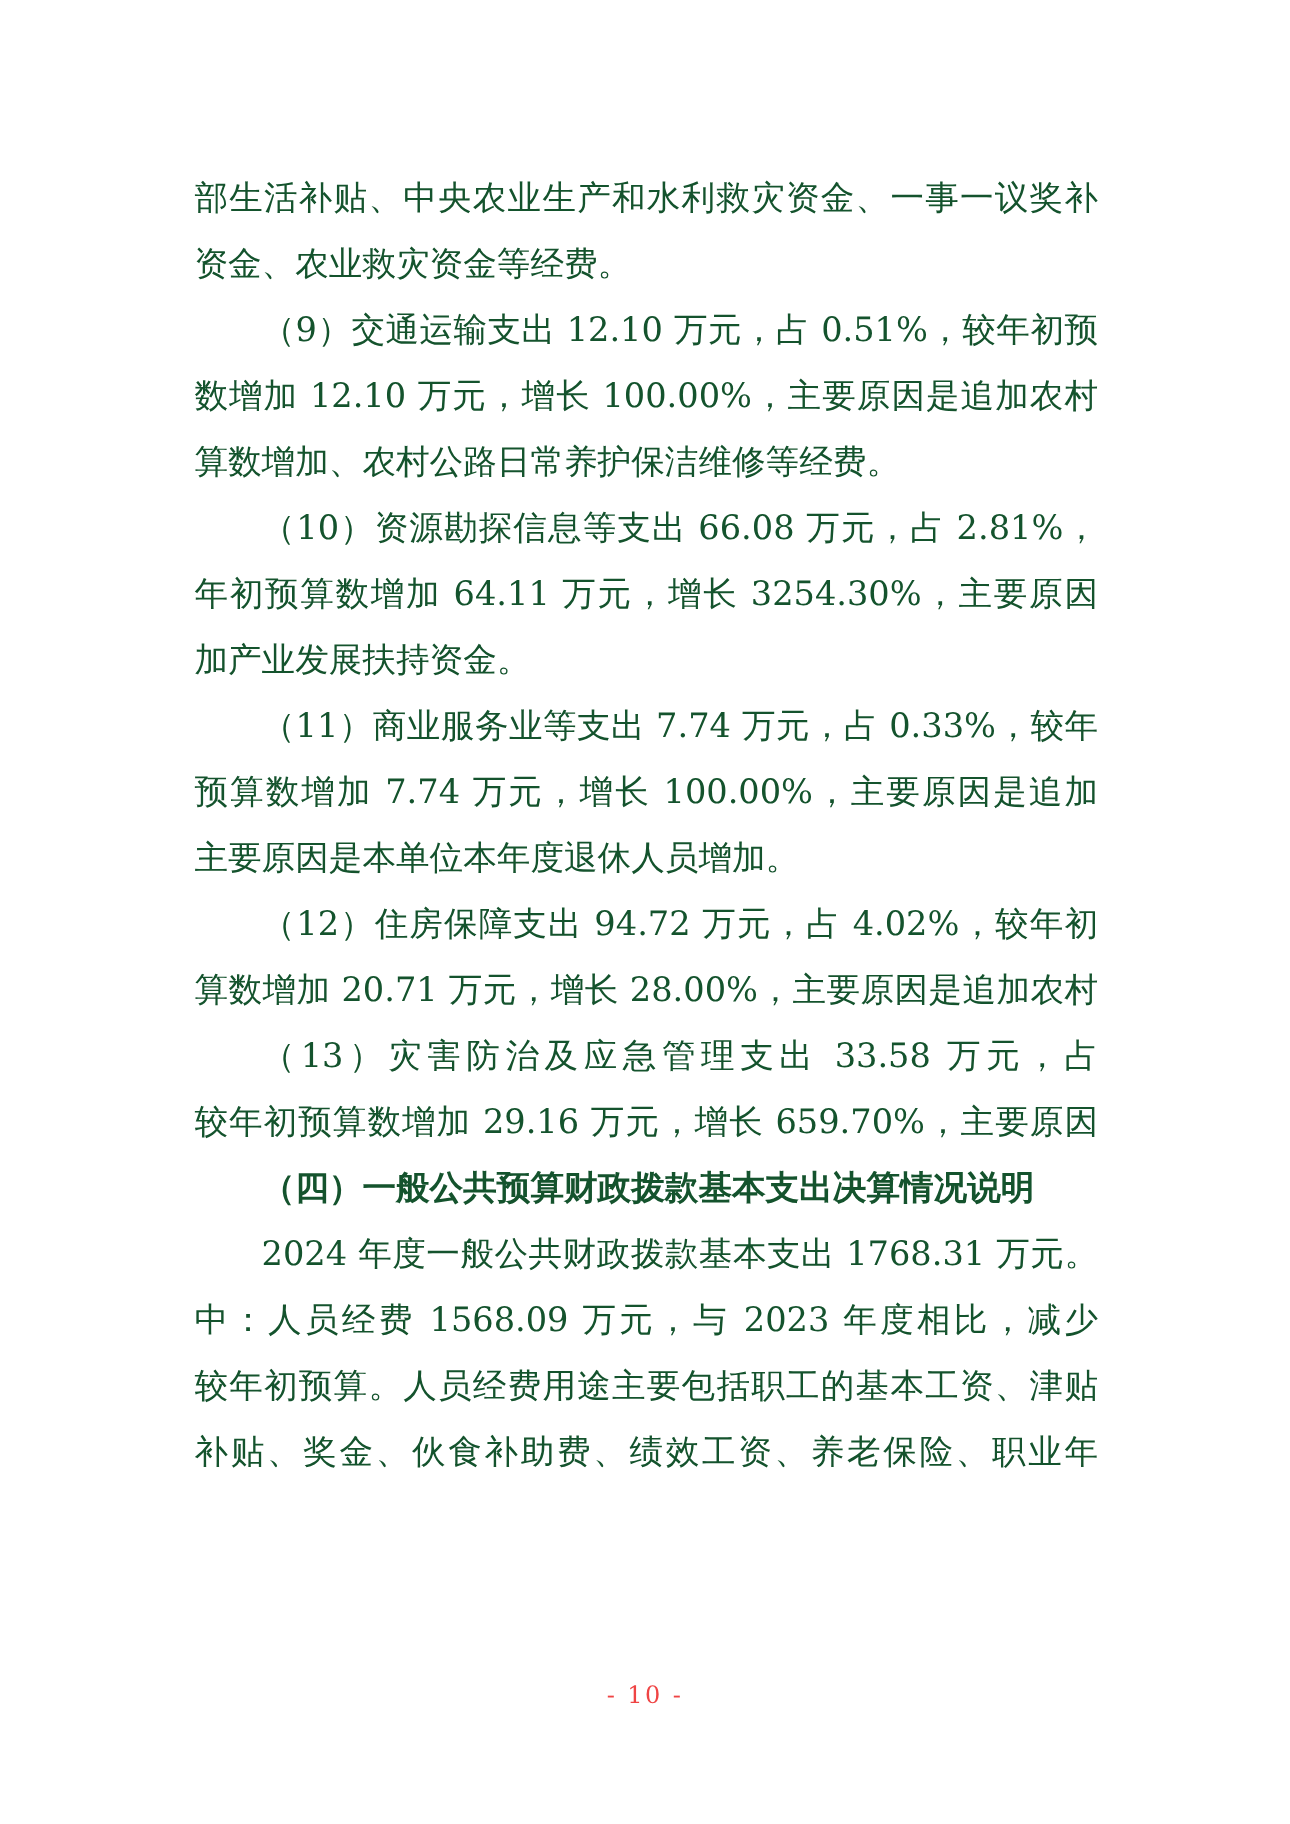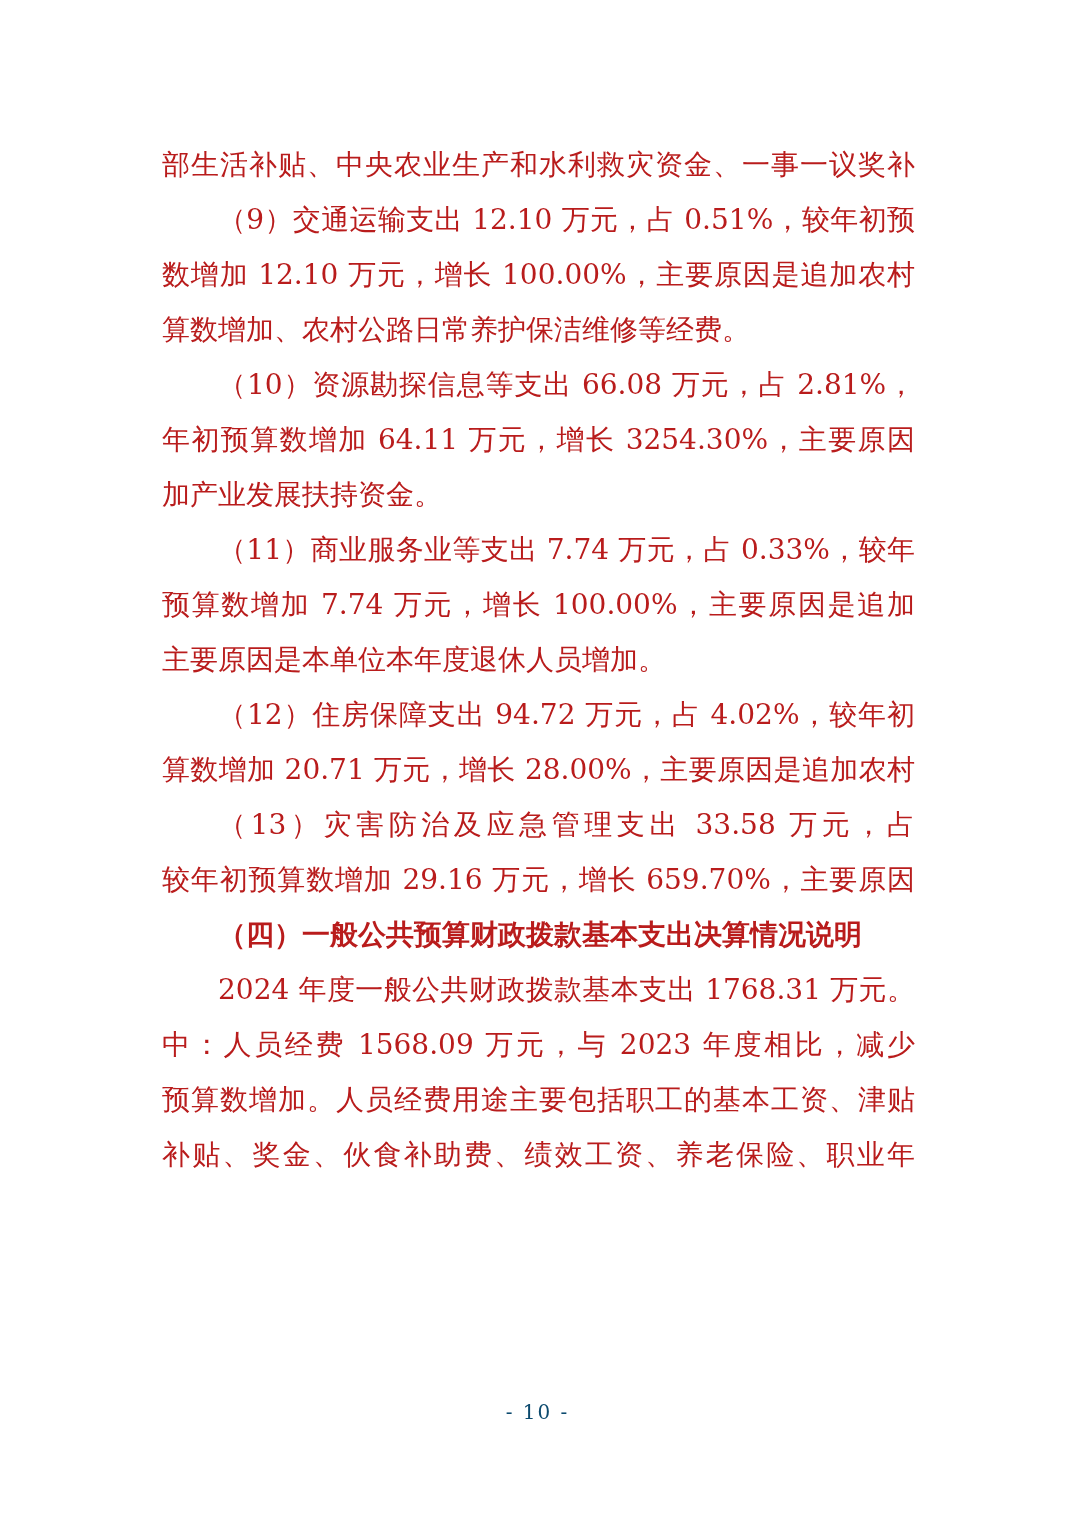--- a/index.html
+++ b/index.html
@@ -19,21 +19,21 @@
     left: 162px;
     top: 137px;
     width: 753px;
   }
   .doc-line {
     font-size: 28px;
     line-height: 55px;
     height: 55px;
     overflow: hidden;
     text-align: left;
-    color: #b91c1c;
+    color: #14532d;
   }
   
   .doc-line.justify-full {
     text-align: justify;
     text-align-last: justify;
   }
   
   .doc-line.indent {
     text-indent: 2em;
   }
@@ -46,31 +46,32 @@
     position: absolute;
     left: 0;
     top: 1398px;
     width: 1075px;
     text-align: center;
   }
   .page-number {
     font-size: 20px;
     line-height: 28px;
     letter-spacing: 2px;
-    color: #0c4a6e;
+    color: #ef4444;
     display: inline-block;
   }
 </style>
 </head>
 <body>
 
 <div class="page-content">
 
   <div>
     <div class="doc-line justify-full">部生活补贴、中央农业生产和水利救灾资金、一事一议奖补</div>
+    <div class="doc-line">资金、农业救灾资金等经费。</div>
   </div>
 
   <div>
     <div class="doc-line justify-full indent">（9）交通运输支出 12.10 万元，占 0.51%，较年初预算</div>
     <div class="doc-line justify-full">数增加 12.10 万元，增长 100.00%，主要原因是追加农村公</div>
     <div class="doc-line">算数增加、农村公路日常养护保洁维修等经费。</div>
   </div>
 
   <div>
     <div class="doc-line justify-full indent">（10）资源勘探信息等支出 66.08 万元，占 2.81%，较</div>
@@ -94,21 +95,21 @@
     <div class="doc-line justify-full">较年初预算数增加 29.16 万元，增长 659.70%，主要原因是</div>
   </div>
 
   <div>
     <div class="doc-line heading indent">（四）一般公共预算财政拨款基本支出决算情况说明</div>
   </div>
 
   <div>
     <div class="doc-line justify-full indent">2024 年度一般公共财政拨款基本支出 1768.31 万元。其</div>
     <div class="doc-line justify-full">中：人员经费 1568.09 万元，与 2023 年度相比，减少 16.05</div>
-    <div class="doc-line justify-full">预算数增加。人员经费用途主要包括职工的基本工资、津贴</div>
+    <div class="doc-line justify-full">较年初预算。人员经费用途主要包括职工的基本工资、津贴</div>
     <div class="doc-line justify-full">补贴、奖金、伙食补助费、绩效工资、养老保险、职业年金、</div>
   </div>
 
 </div>
 
 <div class="page-footer">
   <span class="page-number">- 10 -</span>
 </div>
 
 </body></html>

